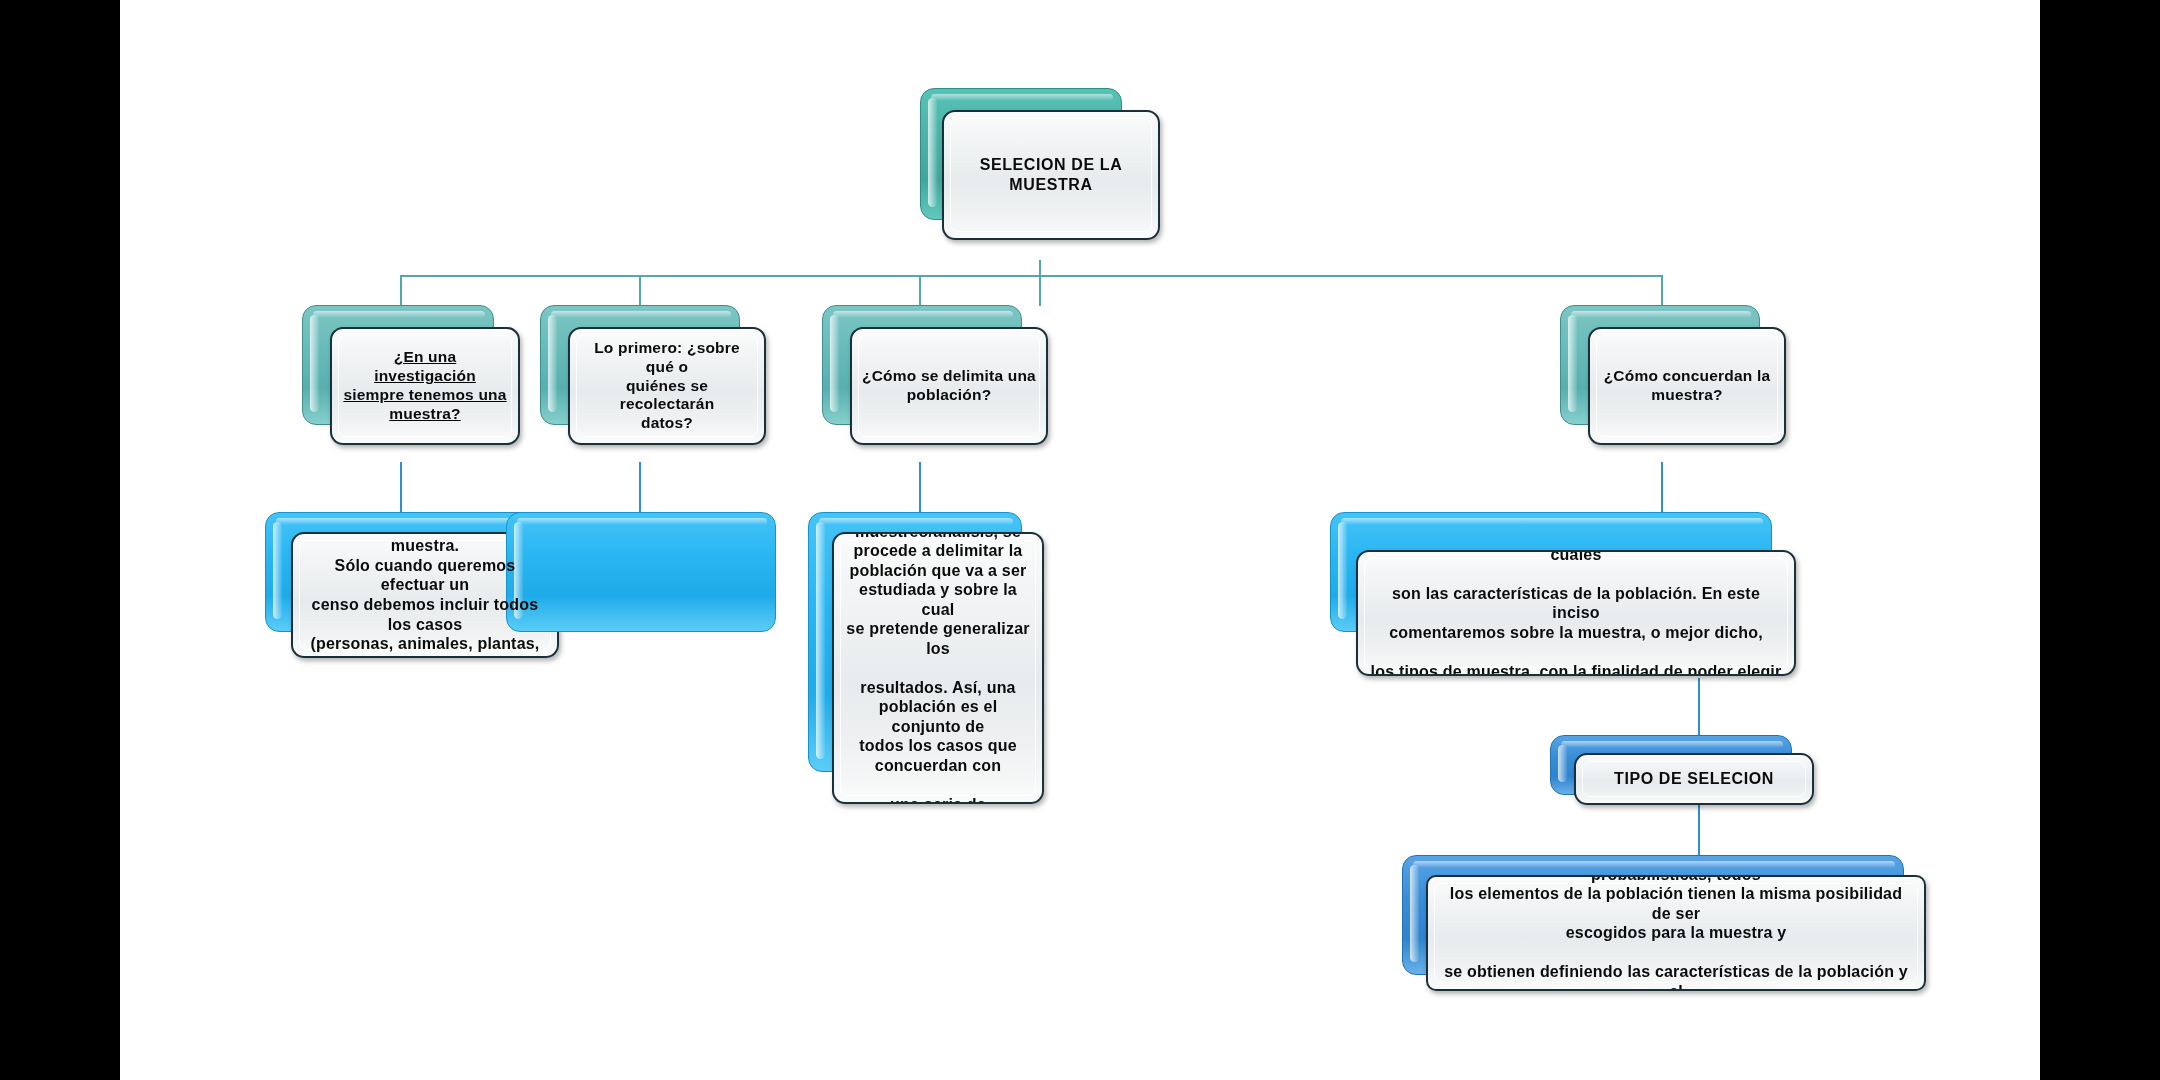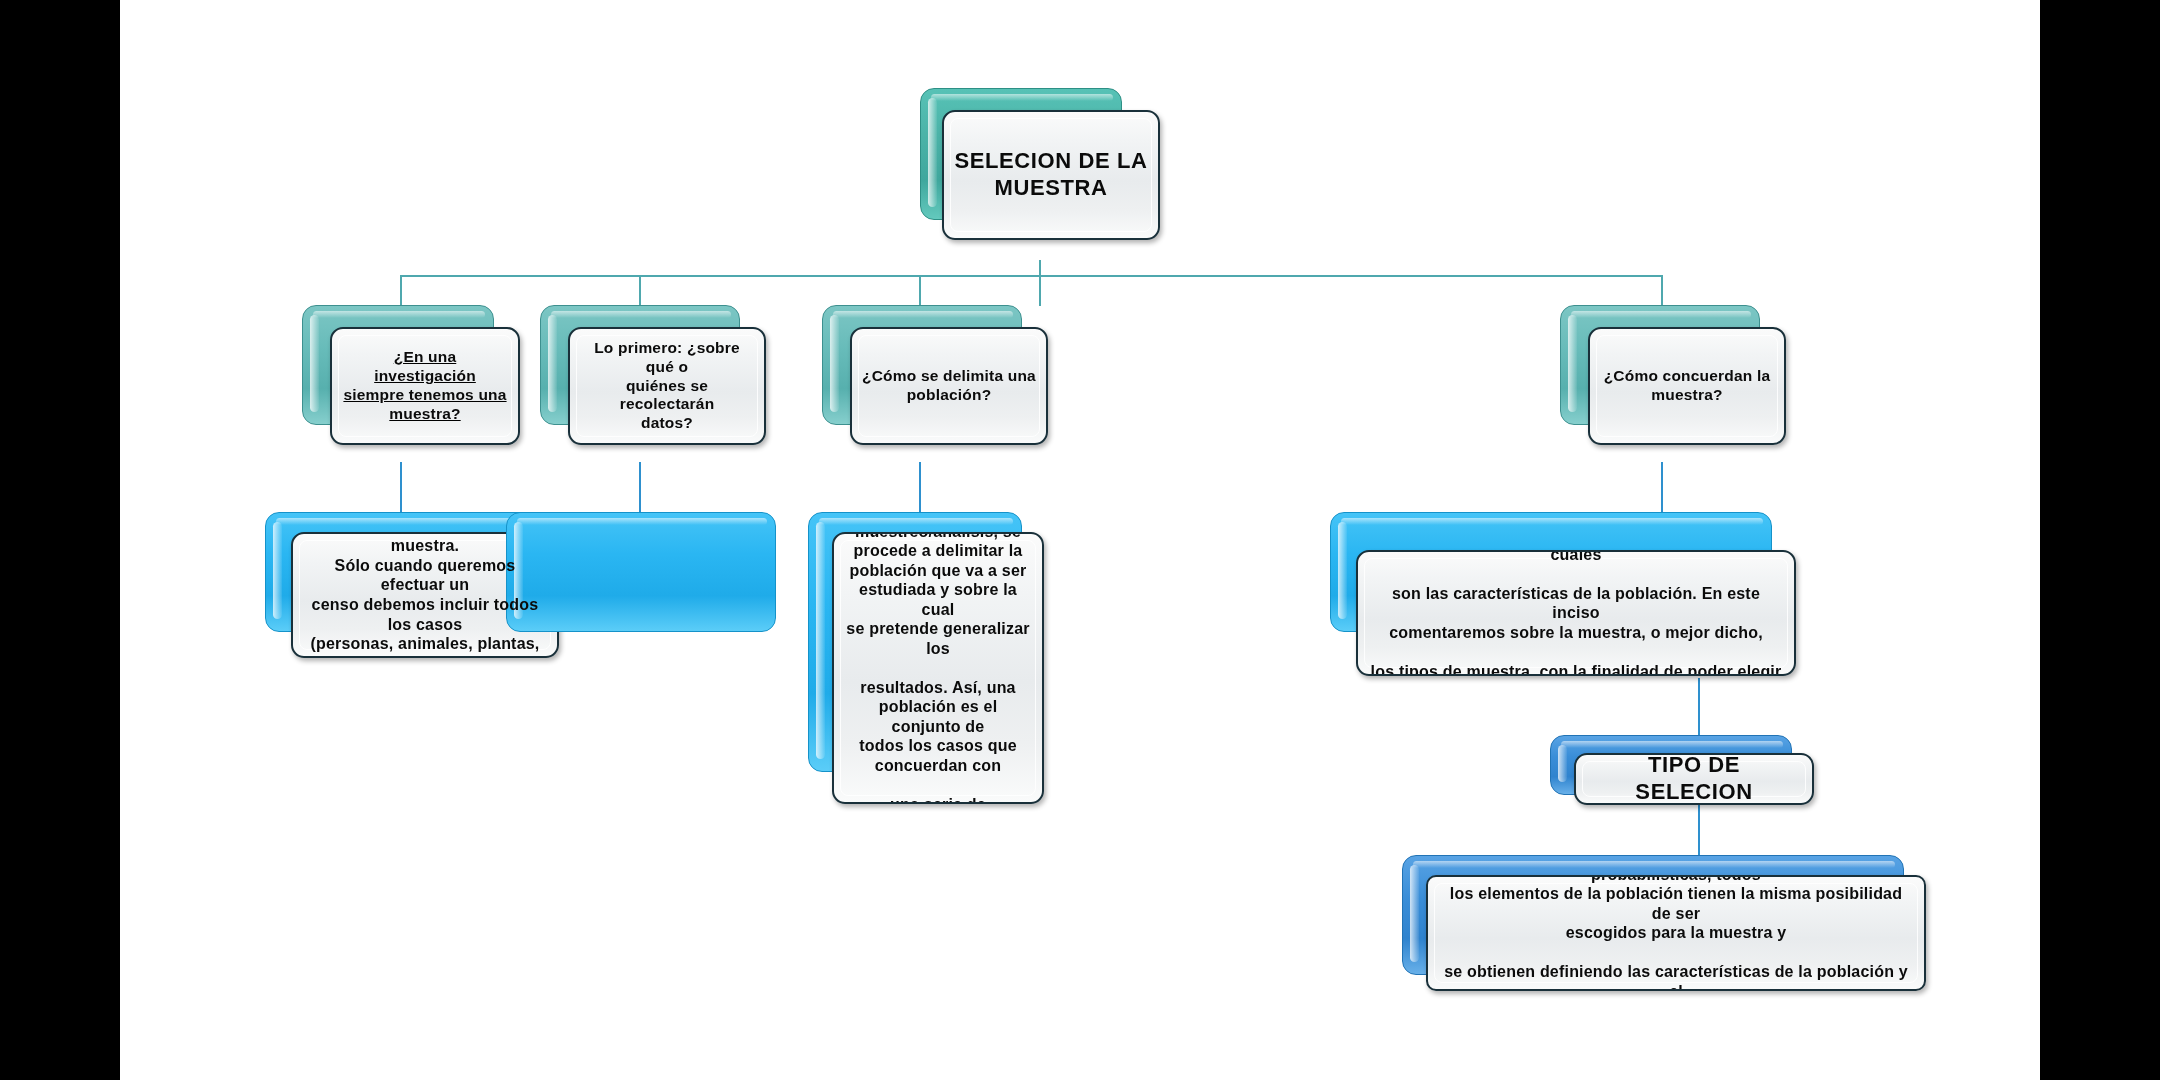--- a/index.html
+++ b/index.html
@@ -141,21 +141,21 @@
   .plate-cyan {
     background: linear-gradient(to bottom, #45c4f7 0%, #2ab6f2 35%, #1fabe9 70%, #5bcdf8 100%);
     border: 1px solid #1592c9;
   }
   
   .plate-blue {
     background: linear-gradient(to bottom, #58a3e4 0%, #3a8ed8 35%, #2f83ce 70%, #68b0e9 100%);
     border: 1px solid #2173b5;
   }
 
-  .t-title   { font-size: 22px; font-weight: 700; letter-spacing: 0.6px; }
+  .t-title   { font-size: 16px; font-weight: 700; letter-spacing: 0.6px; }
   .t-q       { font-size: 15.5px; font-weight: 600; }
   .t-body-sm { font-size: 16px; font-weight: 600; }
 </style>
 </head>
 <body>
 
 <div id="stage">
 
   <div class="bar bar-left"></div>
   <div class="bar bar-right"></div>

